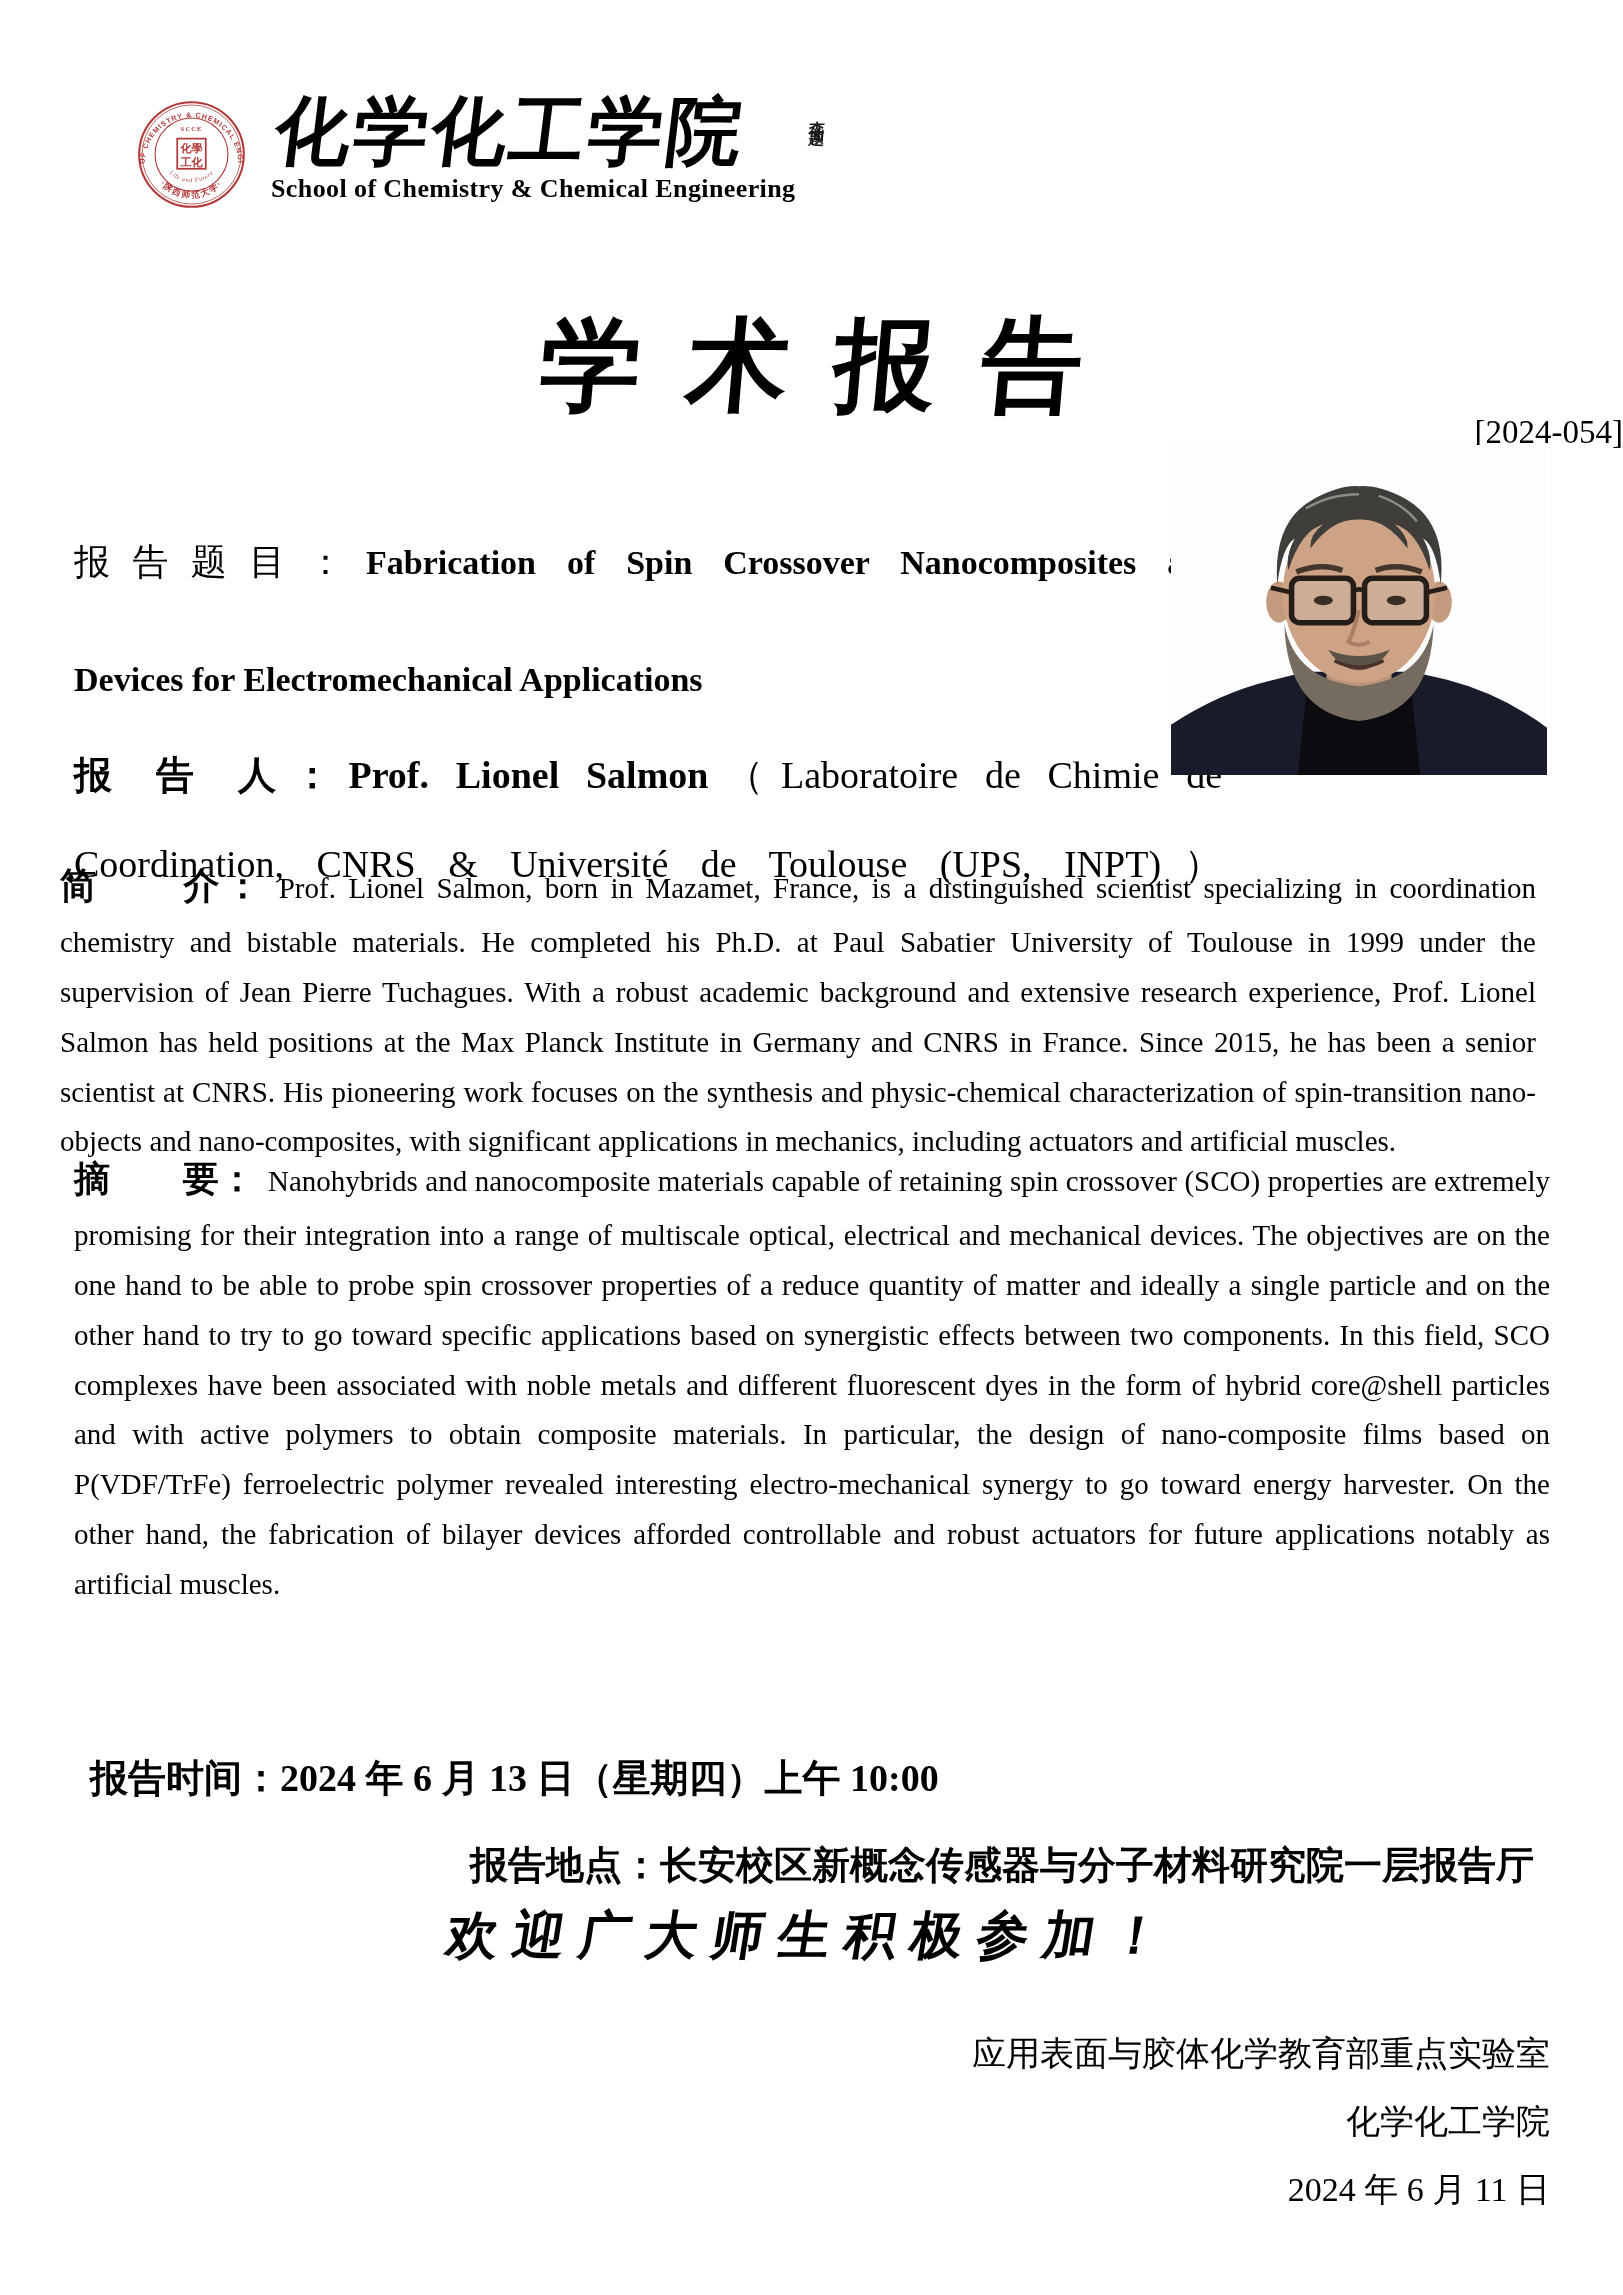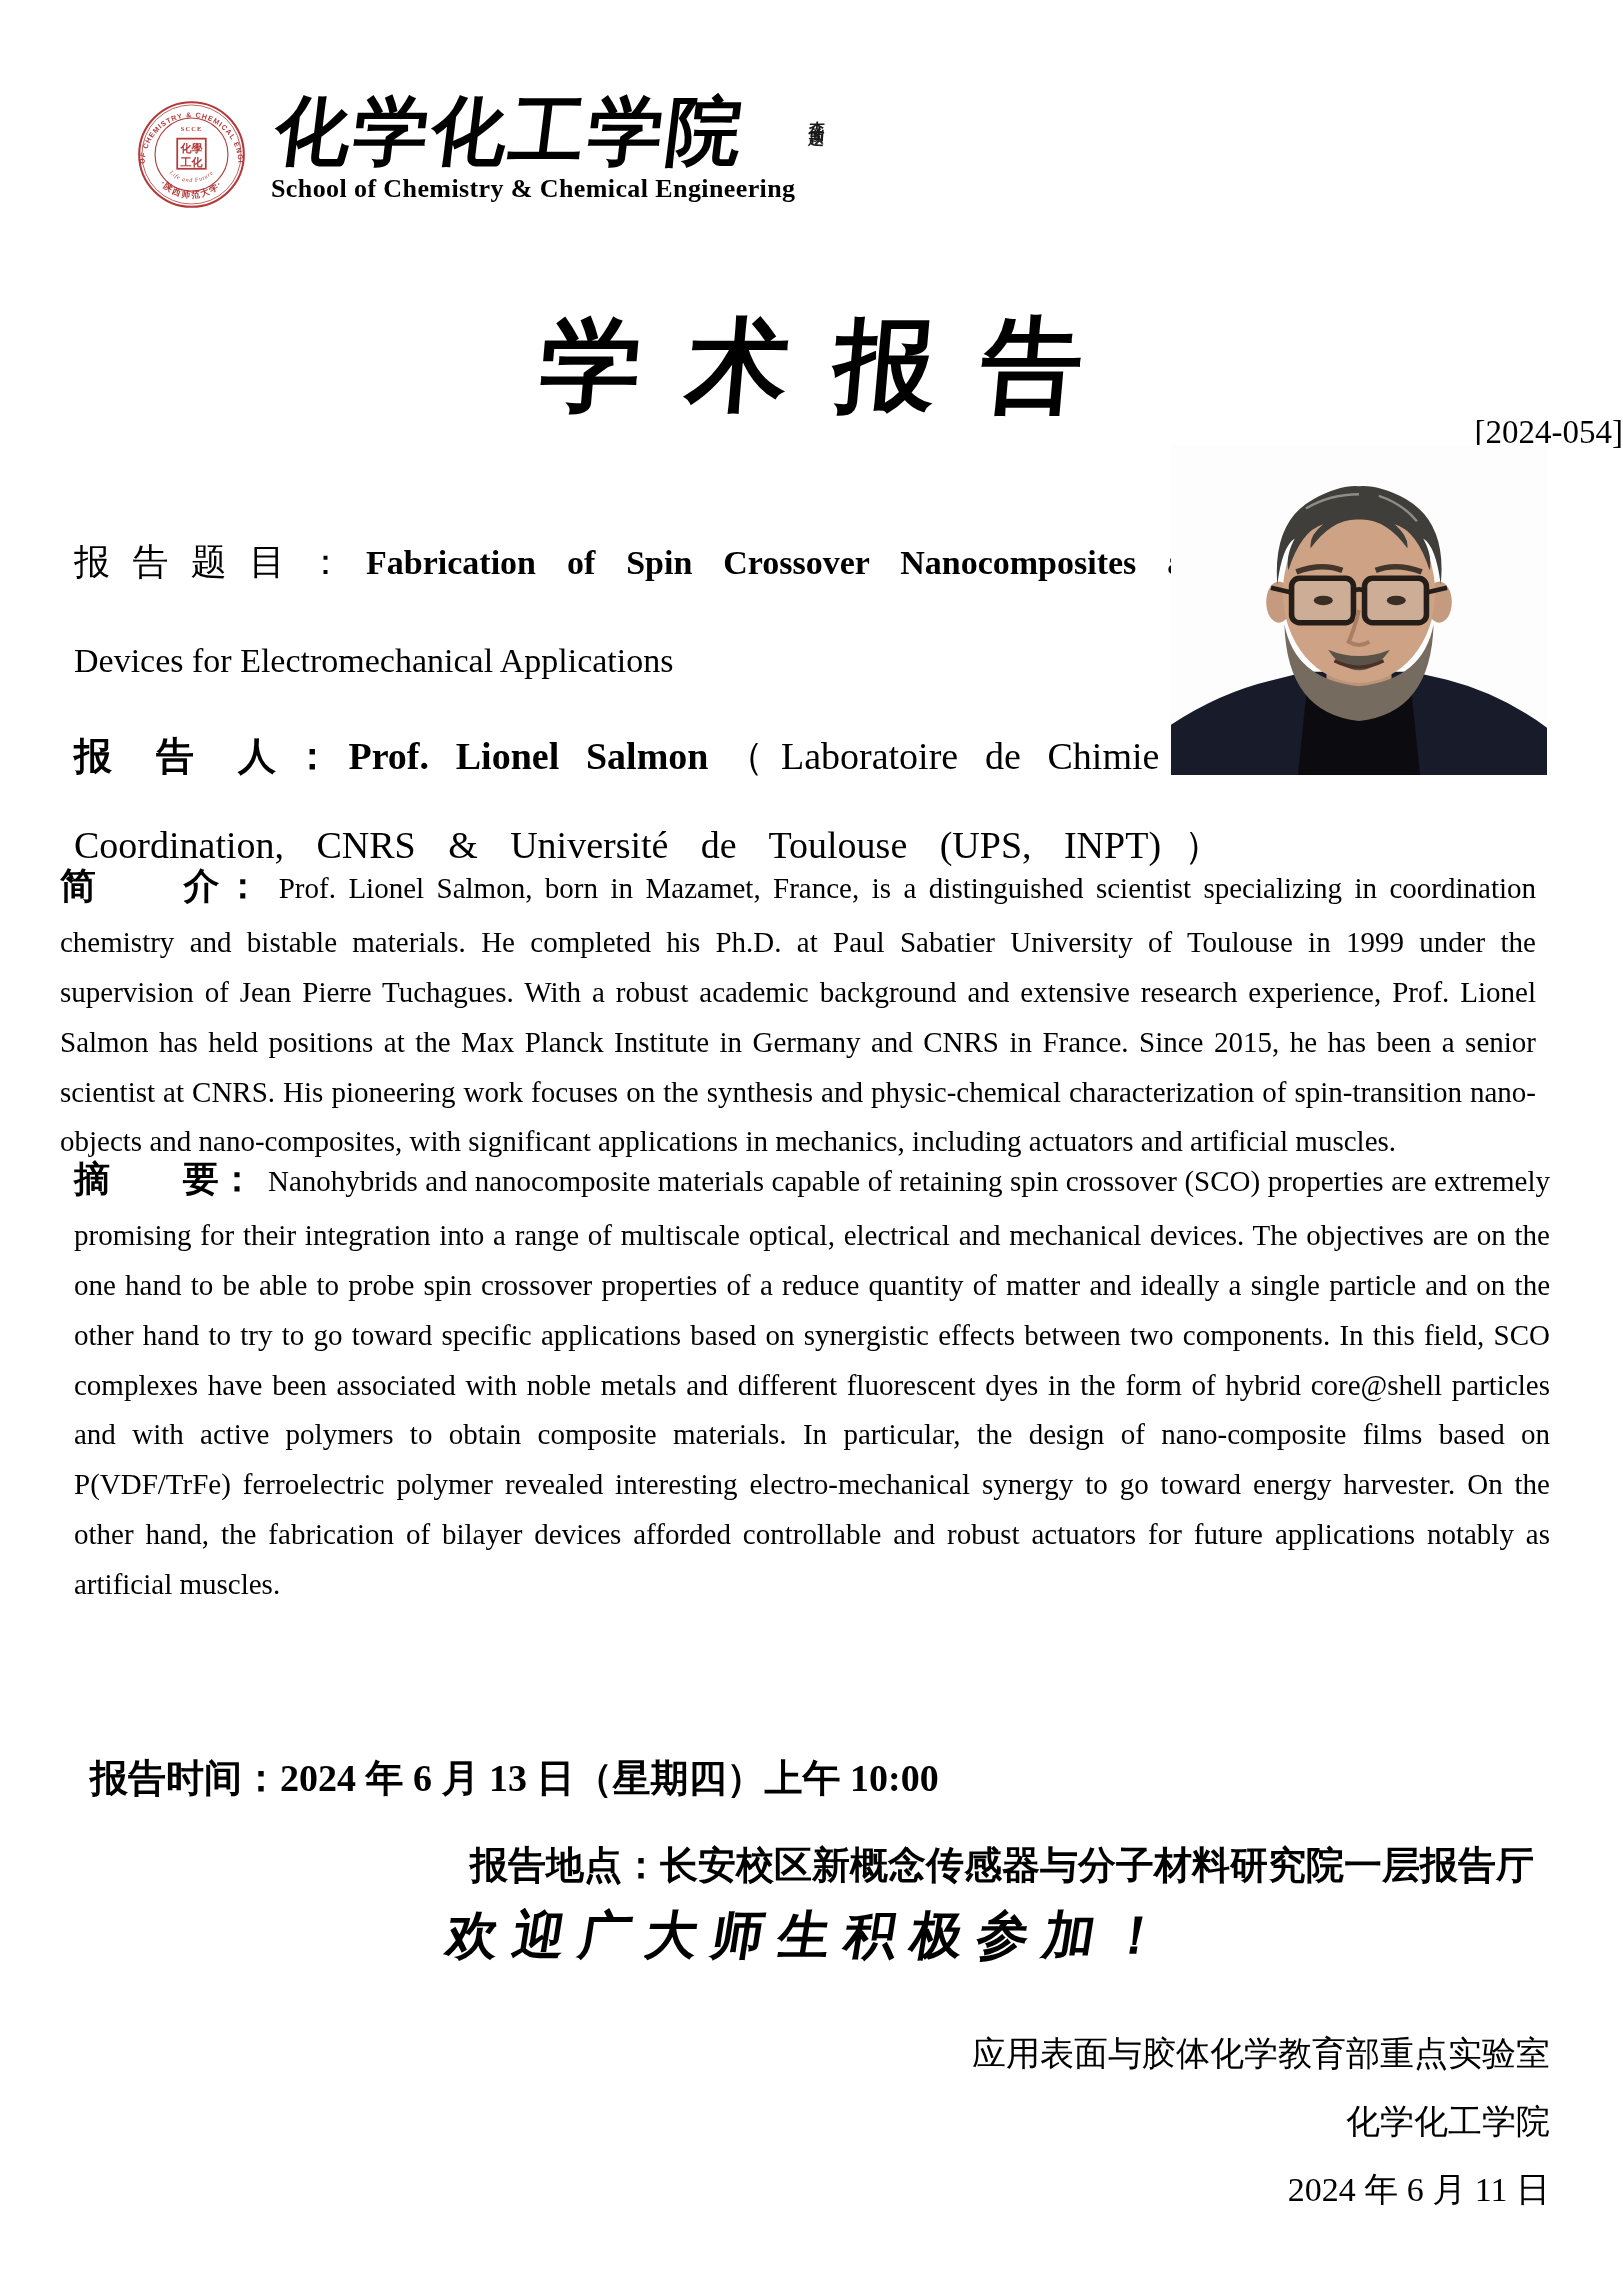--- a/index.html
+++ b/index.html
@@ -17,21 +17,21 @@
   .signature{writing-mode:vertical-rl;font-size:16px;color:#1a1a1a;margin-left:11px;margin-top:14.3px;letter-spacing:4.8px;font-weight:700;transform:skewX(-4deg);}
   
   .main-title{position:absolute;top:231px;left:0;width:100%;text-align:center;
     font-size:101px;font-weight:900;letter-spacing:46px;text-indent:46px;transform:skewX(-5deg);}
   .serial{position:absolute;top:414px;left:0;width:100%;text-align:right;font-size:33px;}
   
   .top-info{position:absolute;top:504px;left:74px;width:1476px;}
   .text-col{width:1148px;}
   .rt-line1{font-size:34px;font-weight:700;text-align:justify;text-align-last:justify;}
   .rt-label{font-size:36px;font-weight:400;}
-  .rt-line2{font-size:34px;font-weight:400;margin-top:55px;}
+  .rt-line2{font-size:34px;font-weight:700;margin-top:74px;}
   .speaker{margin-top:51px;}
   .sp-line1{font-size:38px;text-align:justify;text-align-last:justify;}
   .sp-label{font-weight:700;}
   .sp-name{font-weight:700;}
   .sp-line2{font-size:38px;margin-top:28px;text-align:justify;text-align-last:justify;}
   .photo{position:absolute;top:-59px;right:3.2px;width:376px;height:330px;margin:0;padding:0;}
   .photo svg{width:100%;height:100%;display:block;}
   
   .bio{position:absolute;top:856px;left:60px;width:1476px;}
   .abstract{position:absolute;top:1149px;left:74px;width:1476px;}

